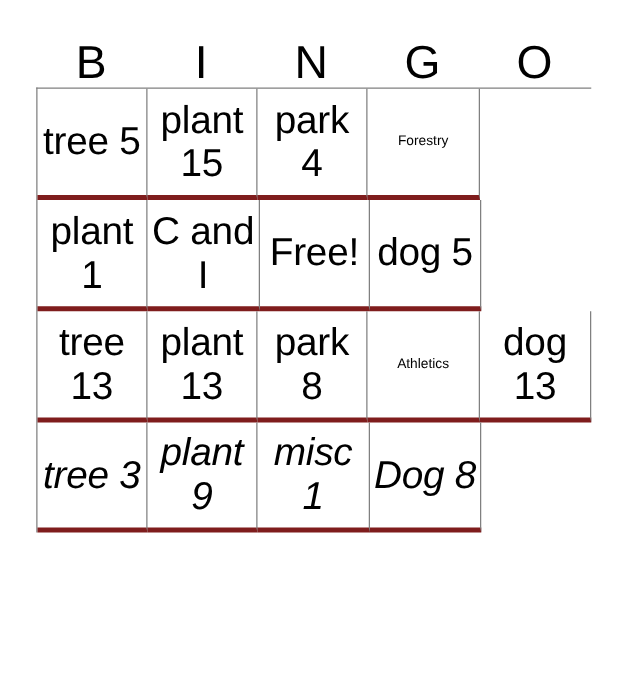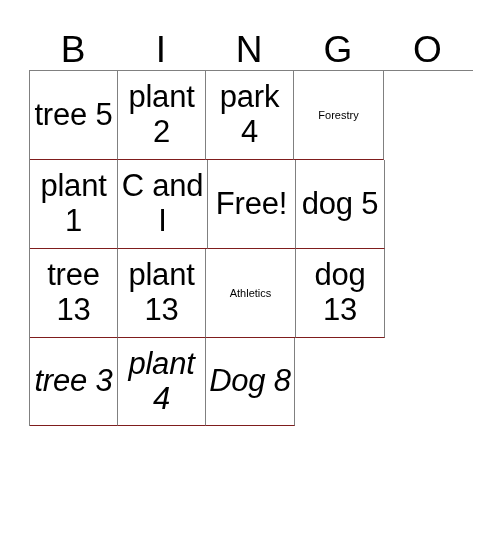--- a/index.html
+++ b/index.html
@@ -57,21 +57,21 @@
     display: flex;
     height: 89px;
   }
   .grid-row:last-child {
     height: 88px;
     font-style: italic;
   }
   .cell {
     box-sizing: border-box;
     border-right: 1px solid #808080;
-    border-bottom: 1px solid #7f1d1d;
+    border-bottom: 4px solid #7f1d1d;
     display: flex;
     align-items: center;
     justify-content: center;
     text-align: center;
     padding: 0 2px;
     overflow: hidden;
   }
   .cell-text {
     display: block;
     width: 100%;
@@ -101,21 +101,21 @@
     <div class="header-cell col-w-5">O</div>
   </div>
 
   <div class="grid">
 
     <div class="grid-row">
       <div class="cell col-w-1">
           <span class="cell-text">tree 5</span>
         </div>
       <div class="cell col-w-2">
-          <span class="cell-text">plant 2</span>
+          <span class="cell-text">plant 15</span>
         </div>
       <div class="cell col-w-3">
           <span class="cell-text">park 4</span>
         </div>
       <div class="cell col-w-4">
           <span class="cell-text small">Forestry</span>
         </div>
     </div>
 
 
@@ -134,34 +134,40 @@
         </div>
     </div>
 
     <div class="grid-row">
       <div class="cell col-w-1">
           <span class="cell-text">tree 13</span>
         </div>
       <div class="cell col-w-2">
           <span class="cell-text">plant 13</span>
         </div>
+      <div class="cell col-w-3">
+          <span class="cell-text">park 8</span>
+        </div>
       <div class="cell col-w-4">
           <span class="cell-text small">Athletics</span>
         </div>
       <div class="cell col-w-5">
           <span class="cell-text">dog 13</span>
         </div>
     </div>
 
     <div class="grid-row">
       <div class="cell col-w-1">
           <span class="cell-text">tree 3</span>
         </div>
       <div class="cell col-w-2">
-          <span class="cell-text">plant 4</span>
+          <span class="cell-text">plant 9</span>
+        </div>
+      <div class="cell col-w-4">
+          <span class="cell-text">misc 1</span>
         </div>
       <div class="cell col-w-5">
           <span class="cell-text">Dog 8</span>
         </div>
     </div>
 
   </div>
 </div>
 
 </body></html>

